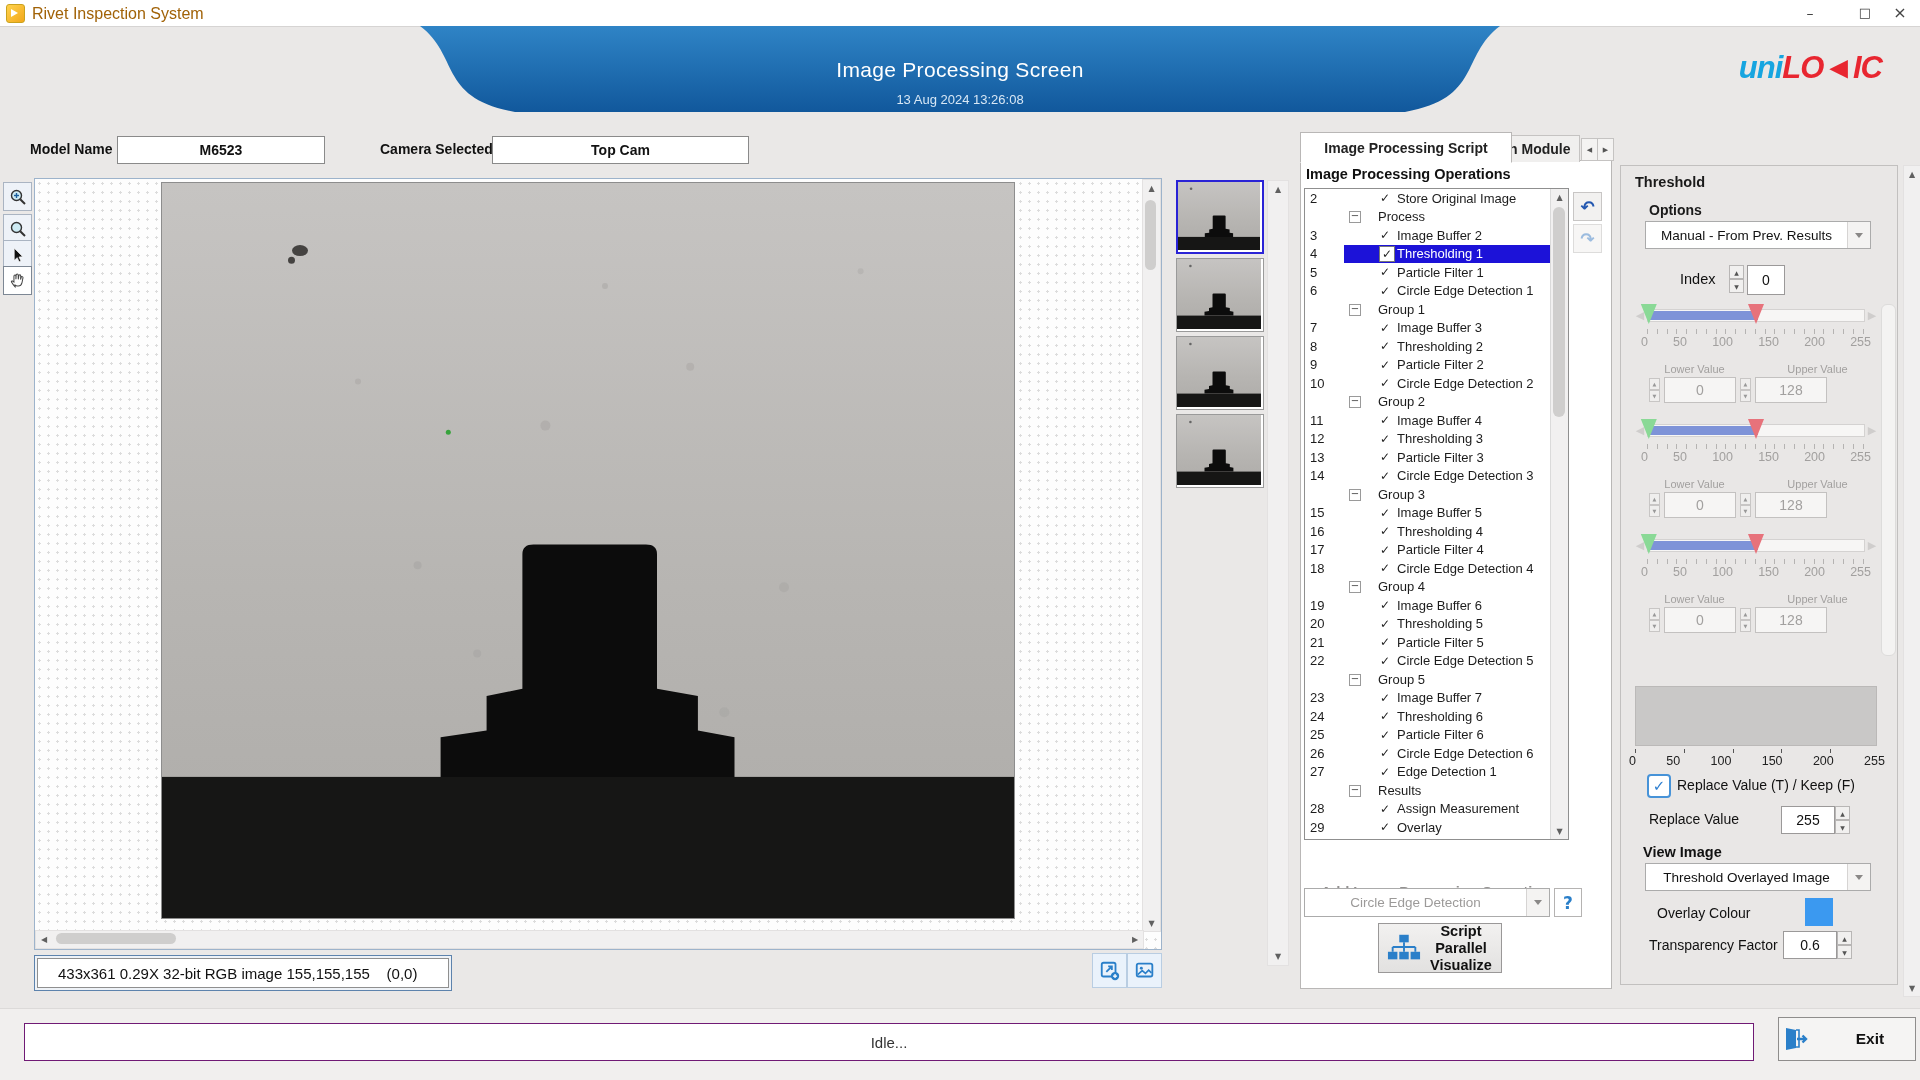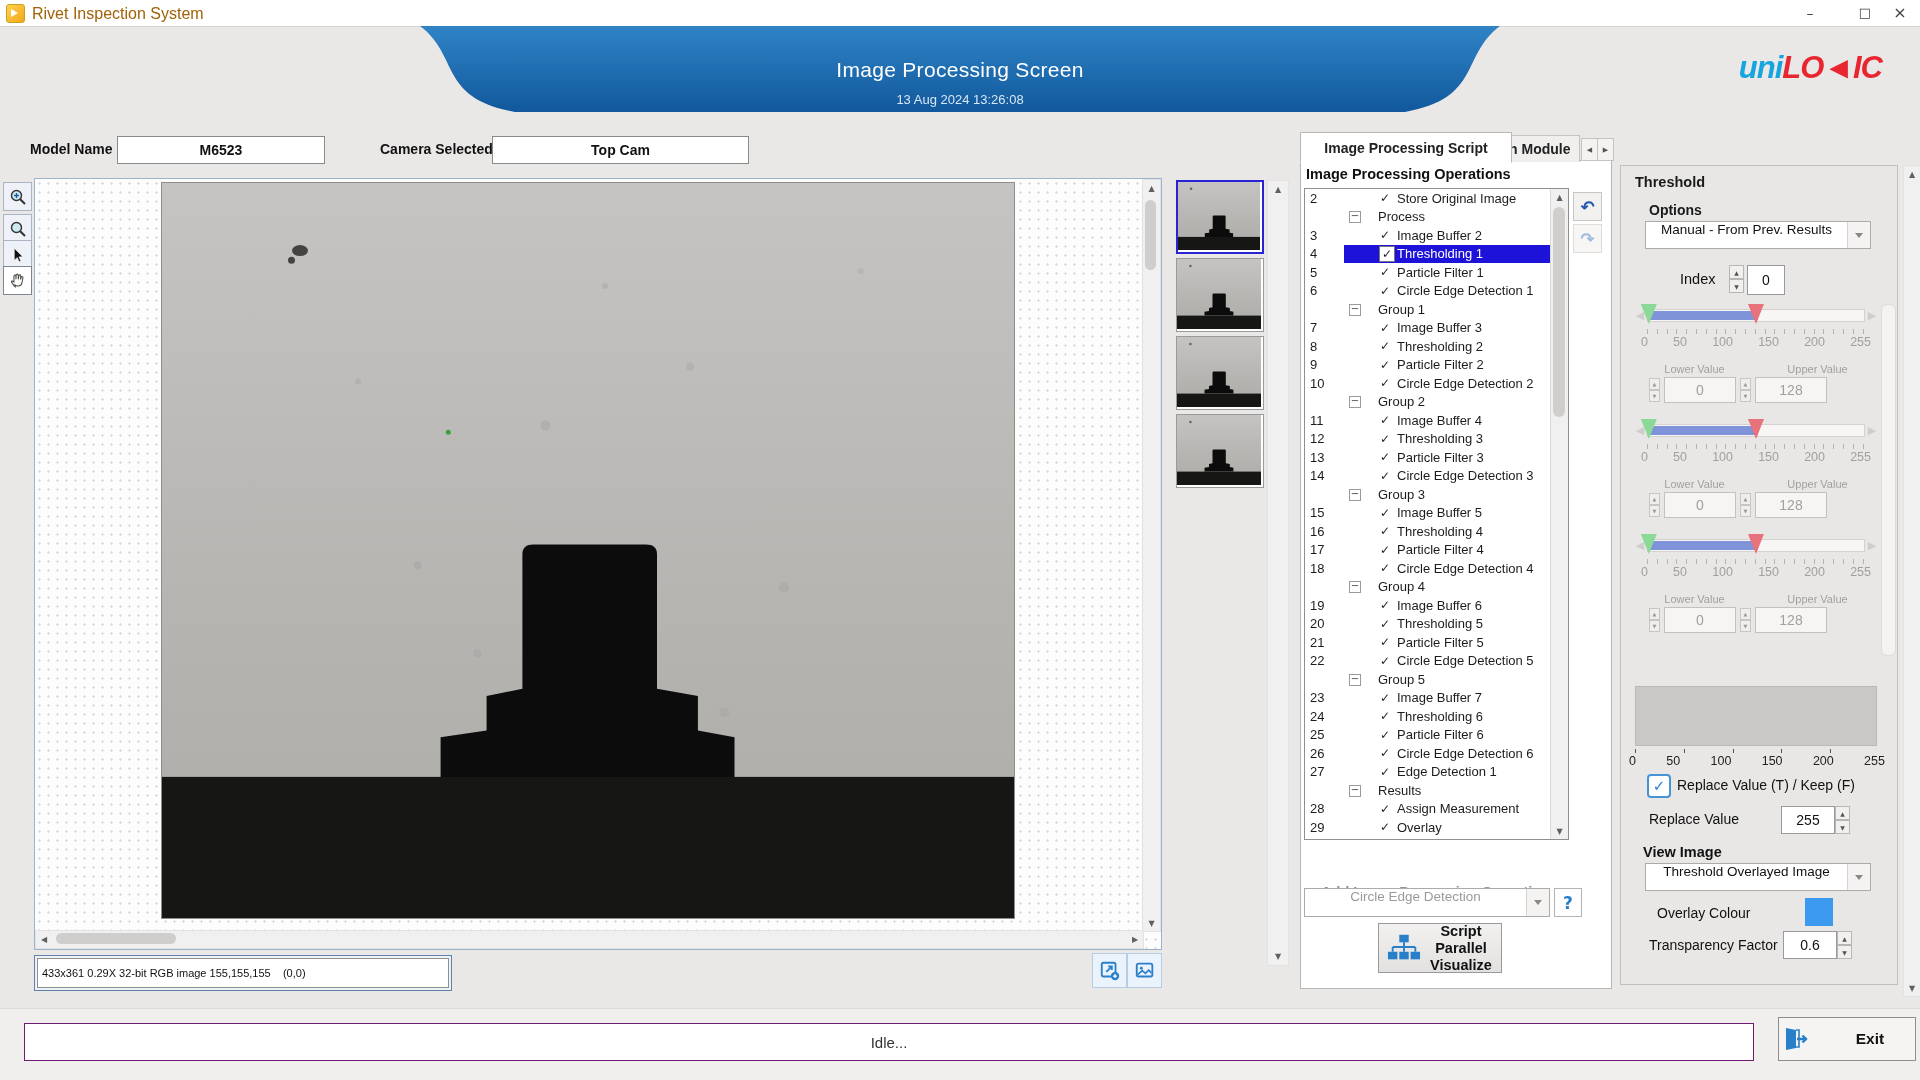--- a/index.html
+++ b/index.html
@@ -42,21 +42,21 @@
   
   .viewer{left:34px;top:178px;width:1126px;height:770px;background:#fdfdfd;border:1px solid #9db3cb;
     background-image:radial-gradient(circle,#dcdcdc 1.1px,transparent 1.1px);background-size:9px 9px;}
   .viewer-image{position:absolute;left:127px;top:4px;width:852px;height:735px;box-shadow:0 0 0 1px #8d8d8d;}
   .sb-track{background:#f1f0f0;border:1px solid #e3e1e1;}
   .sb-btn{display:flex;align-items:center;justify-content:center;font-size:8px;color:#606060;background:#f1f0f0;}
   .sb-thumb{background:#cfcecd;border-radius:6px;}
 
   .status-box{left:34px;top:955px;width:412px;height:30px;border:1px solid #5d83ad;background:#eef2f7;padding:2px;}
   .status-inner{width:100%;height:100%;background:#fff;border:1px solid #8f8f8f;box-sizing:border-box;
-    display:flex;align-items:center;padding-left:4px;font-size:11px;white-space:pre;color:#111;}
+    display:flex;align-items:center;padding-left:20px;font-size:15px;white-space:pre;color:#111;}
   .imgbtn{top:953px;width:33px;height:33px;background:#eaf2fb;border:1px solid #b9cde2;
     display:flex;align-items:center;justify-content:center;}
 
   
   .thumbs{left:1176px;top:180px;width:90px;}
   .thumb{position:relative;width:86px;height:72px;border:1px solid #9a9a9a;background:#fff;margin-bottom:4px;overflow:hidden;}
   .thumb.sel{border:2px solid #2a23d6;width:84px;height:70px;}
   .thumb svg{display:block;}
 
   
@@ -74,21 +74,21 @@
   .obody{flex:1;height:100%;display:flex;align-items:center;position:relative;padding-left:36px;box-sizing:border-box;}
   .obody.selbody{background:#1c12d8;color:#fff;}
   .exp{position:absolute;left:5px;top:3.5px;width:10px;height:10px;border:1px solid #9a9a9a;background:#fff;
     font-size:10px;line-height:8px;text-align:center;color:#444;}
   .chk{width:17px;flex:none;color:#222;font-size:12px;}
   .selbody .chk{background:#fff;color:#222;outline:1px solid #777;width:14px;text-align:center;margin-right:3px;}
   .list-sb{position:absolute;right:0;top:0;bottom:0;width:17px;border-left:1px solid #dadada;background:#f1f0f0;}
   .undo-redo{left:1573px;width:27px;height:27px;display:flex;align-items:center;justify-content:center;
     font-size:17px;font-weight:bold;background:#f2f1f0;border:1px solid #c8c6c5;}
   .add-title{left:1304px;top:868px;width:263px;text-align:center;font-size:14.5px;font-weight:bold;color:#939190;margin-top:16px;}
-  .dropdown{background:#fff;border:1px solid #ababab;display:flex;}
+  .dropdown{background:#fff;border:1px solid #ababab;display:flex;align-items:center;}
   .dd-text{flex:1;text-align:center;font-size:13.5px;color:#111;}
   .dd-text.disabled{color:#9c9a99;}
   .dd-btn{width:22px;height:100%;border-left:1px solid #d6d4d3;background:#f4f3f2;display:flex;align-items:center;justify-content:center;}
   .dd-arrow{width:0;height:0;border-left:4px solid transparent;border-right:4px solid transparent;border-top:5px solid #8a8887;}
   .help-btn{left:1554px;top:888px;width:26px;height:27px;background:#fff;border:1px solid #b5b3b2;
     color:#2a7fc9;font-size:17px;font-weight:bold;display:flex;align-items:center;justify-content:center;}
   .viz-btn{left:1378px;top:923px;width:124px;height:50px;background:linear-gradient(#f2f1f0,#e2e1e0);
     border:1px solid #9a9898;display:flex;align-items:center;gap:8px;padding:0 8px;box-sizing:border-box;}
   .viz-text{font-size:14.5px;font-weight:bold;color:#111;line-height:17px;text-align:center;flex:1;}
 

